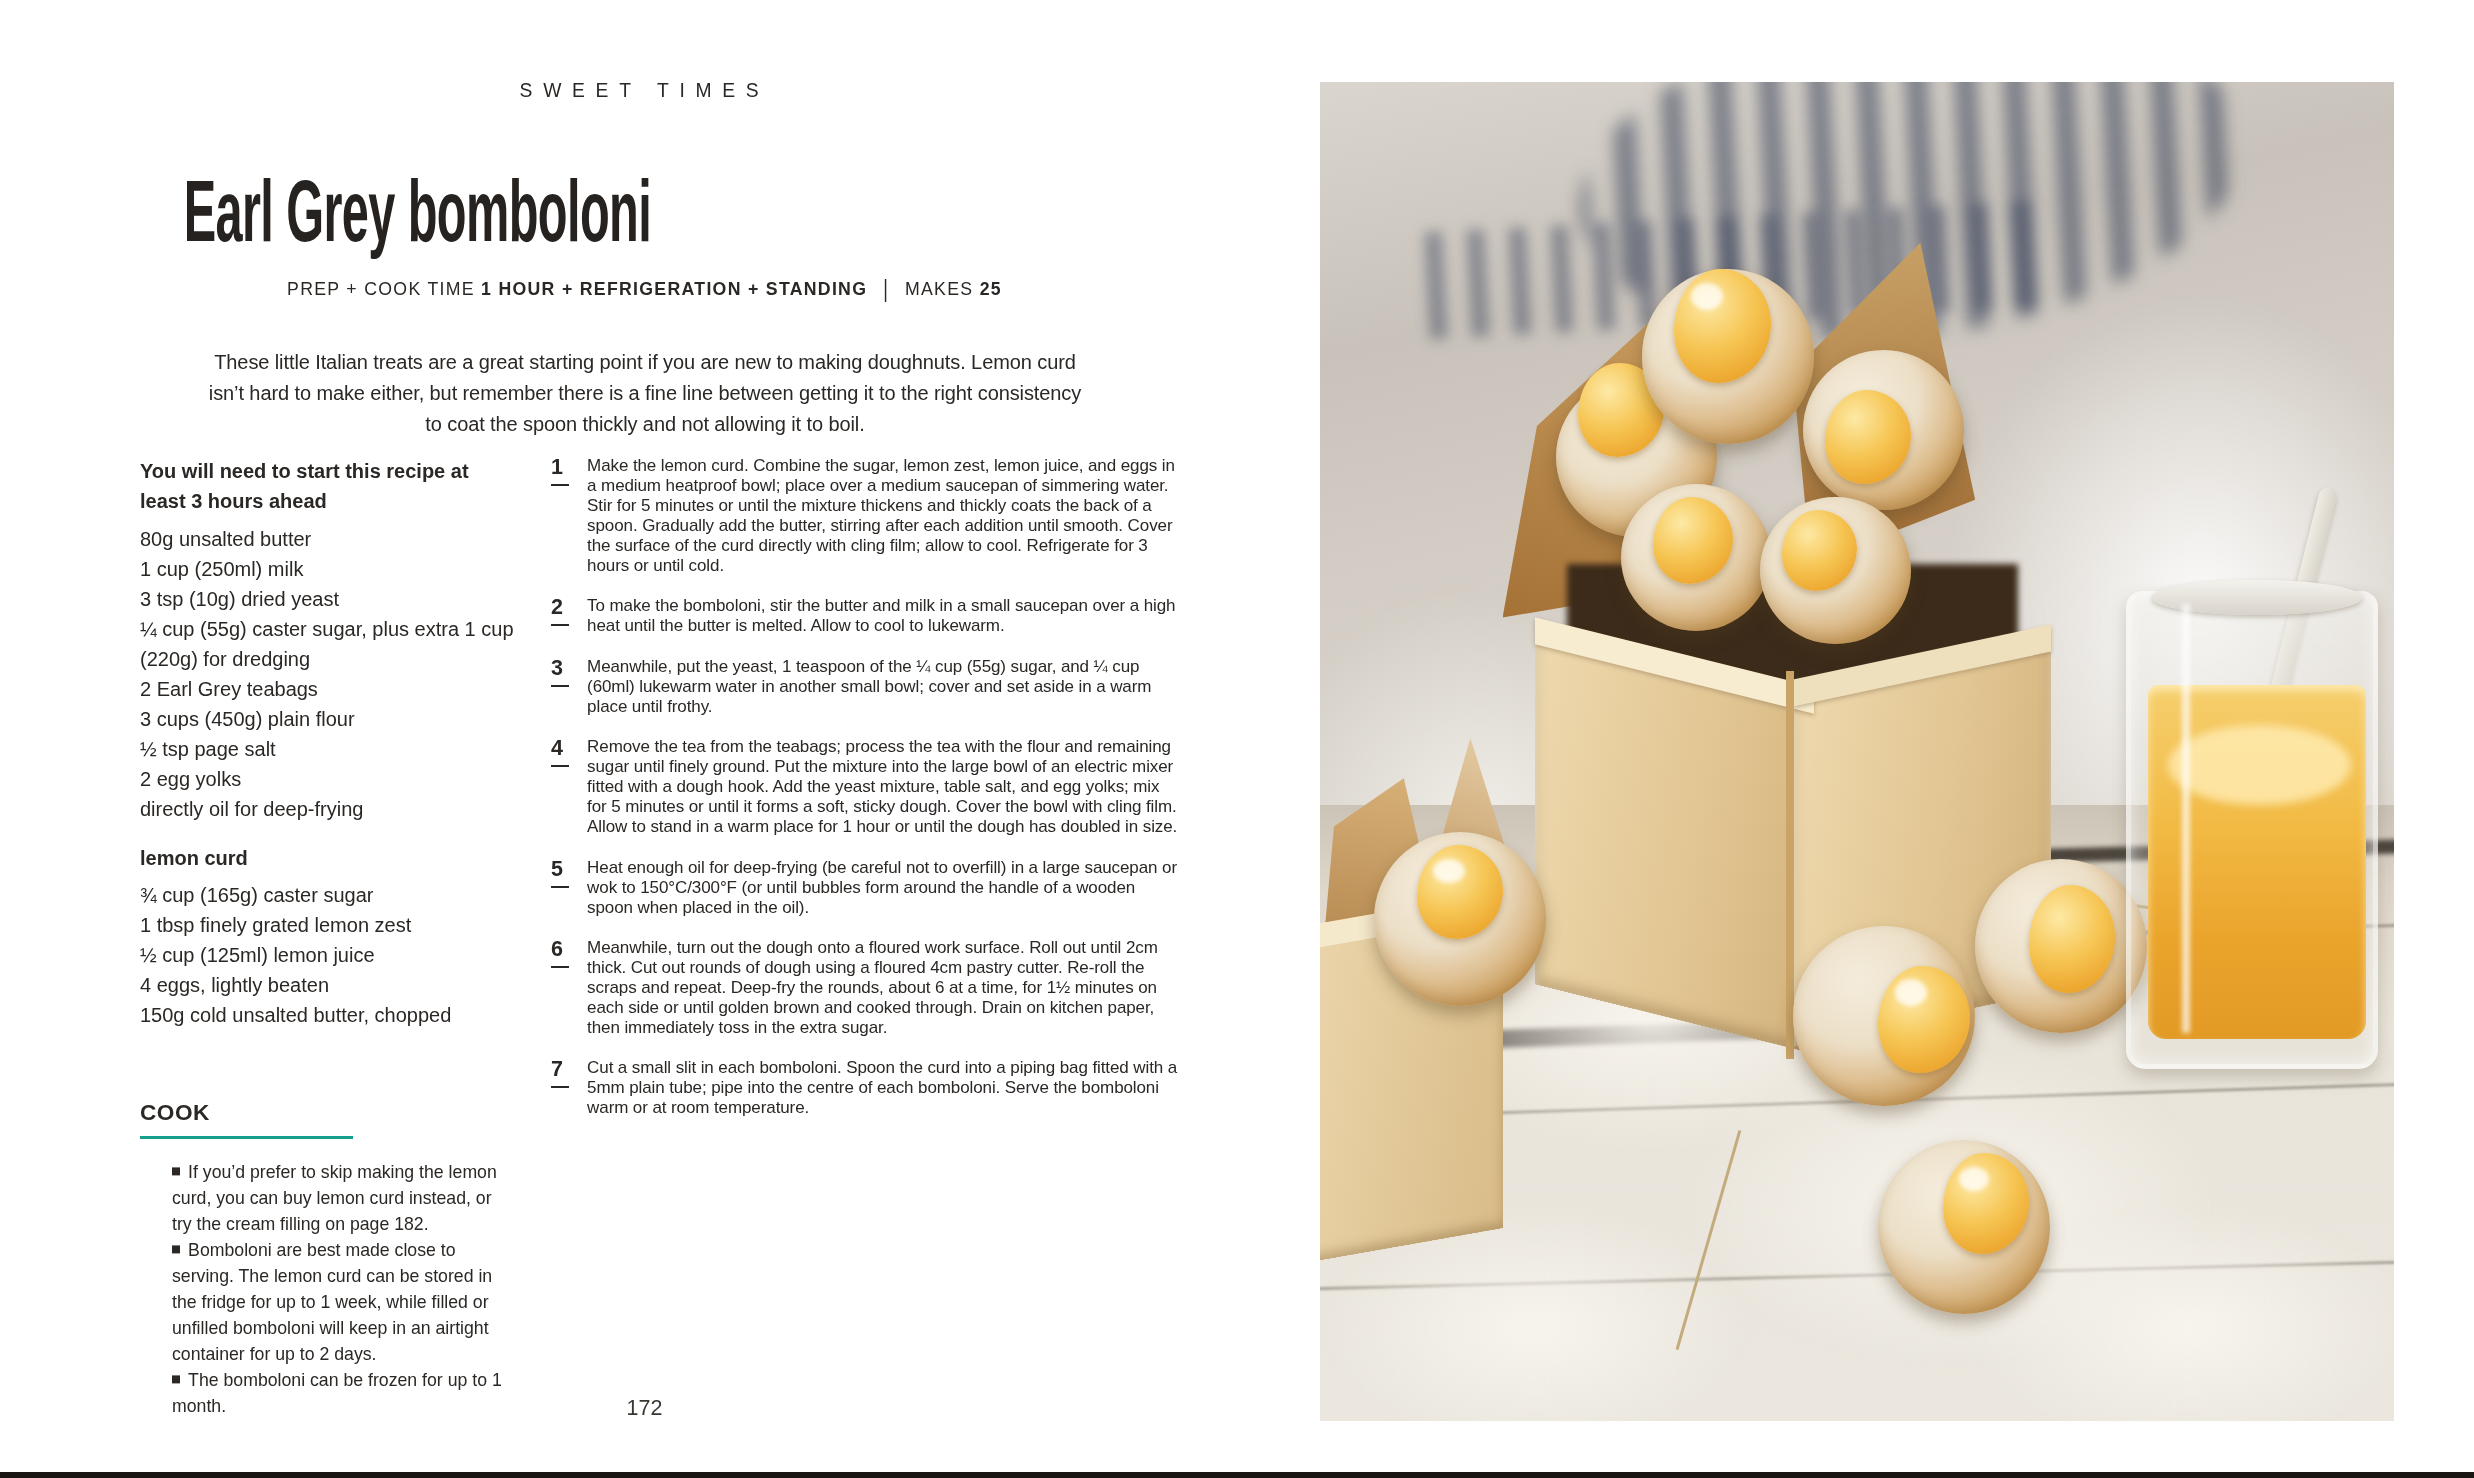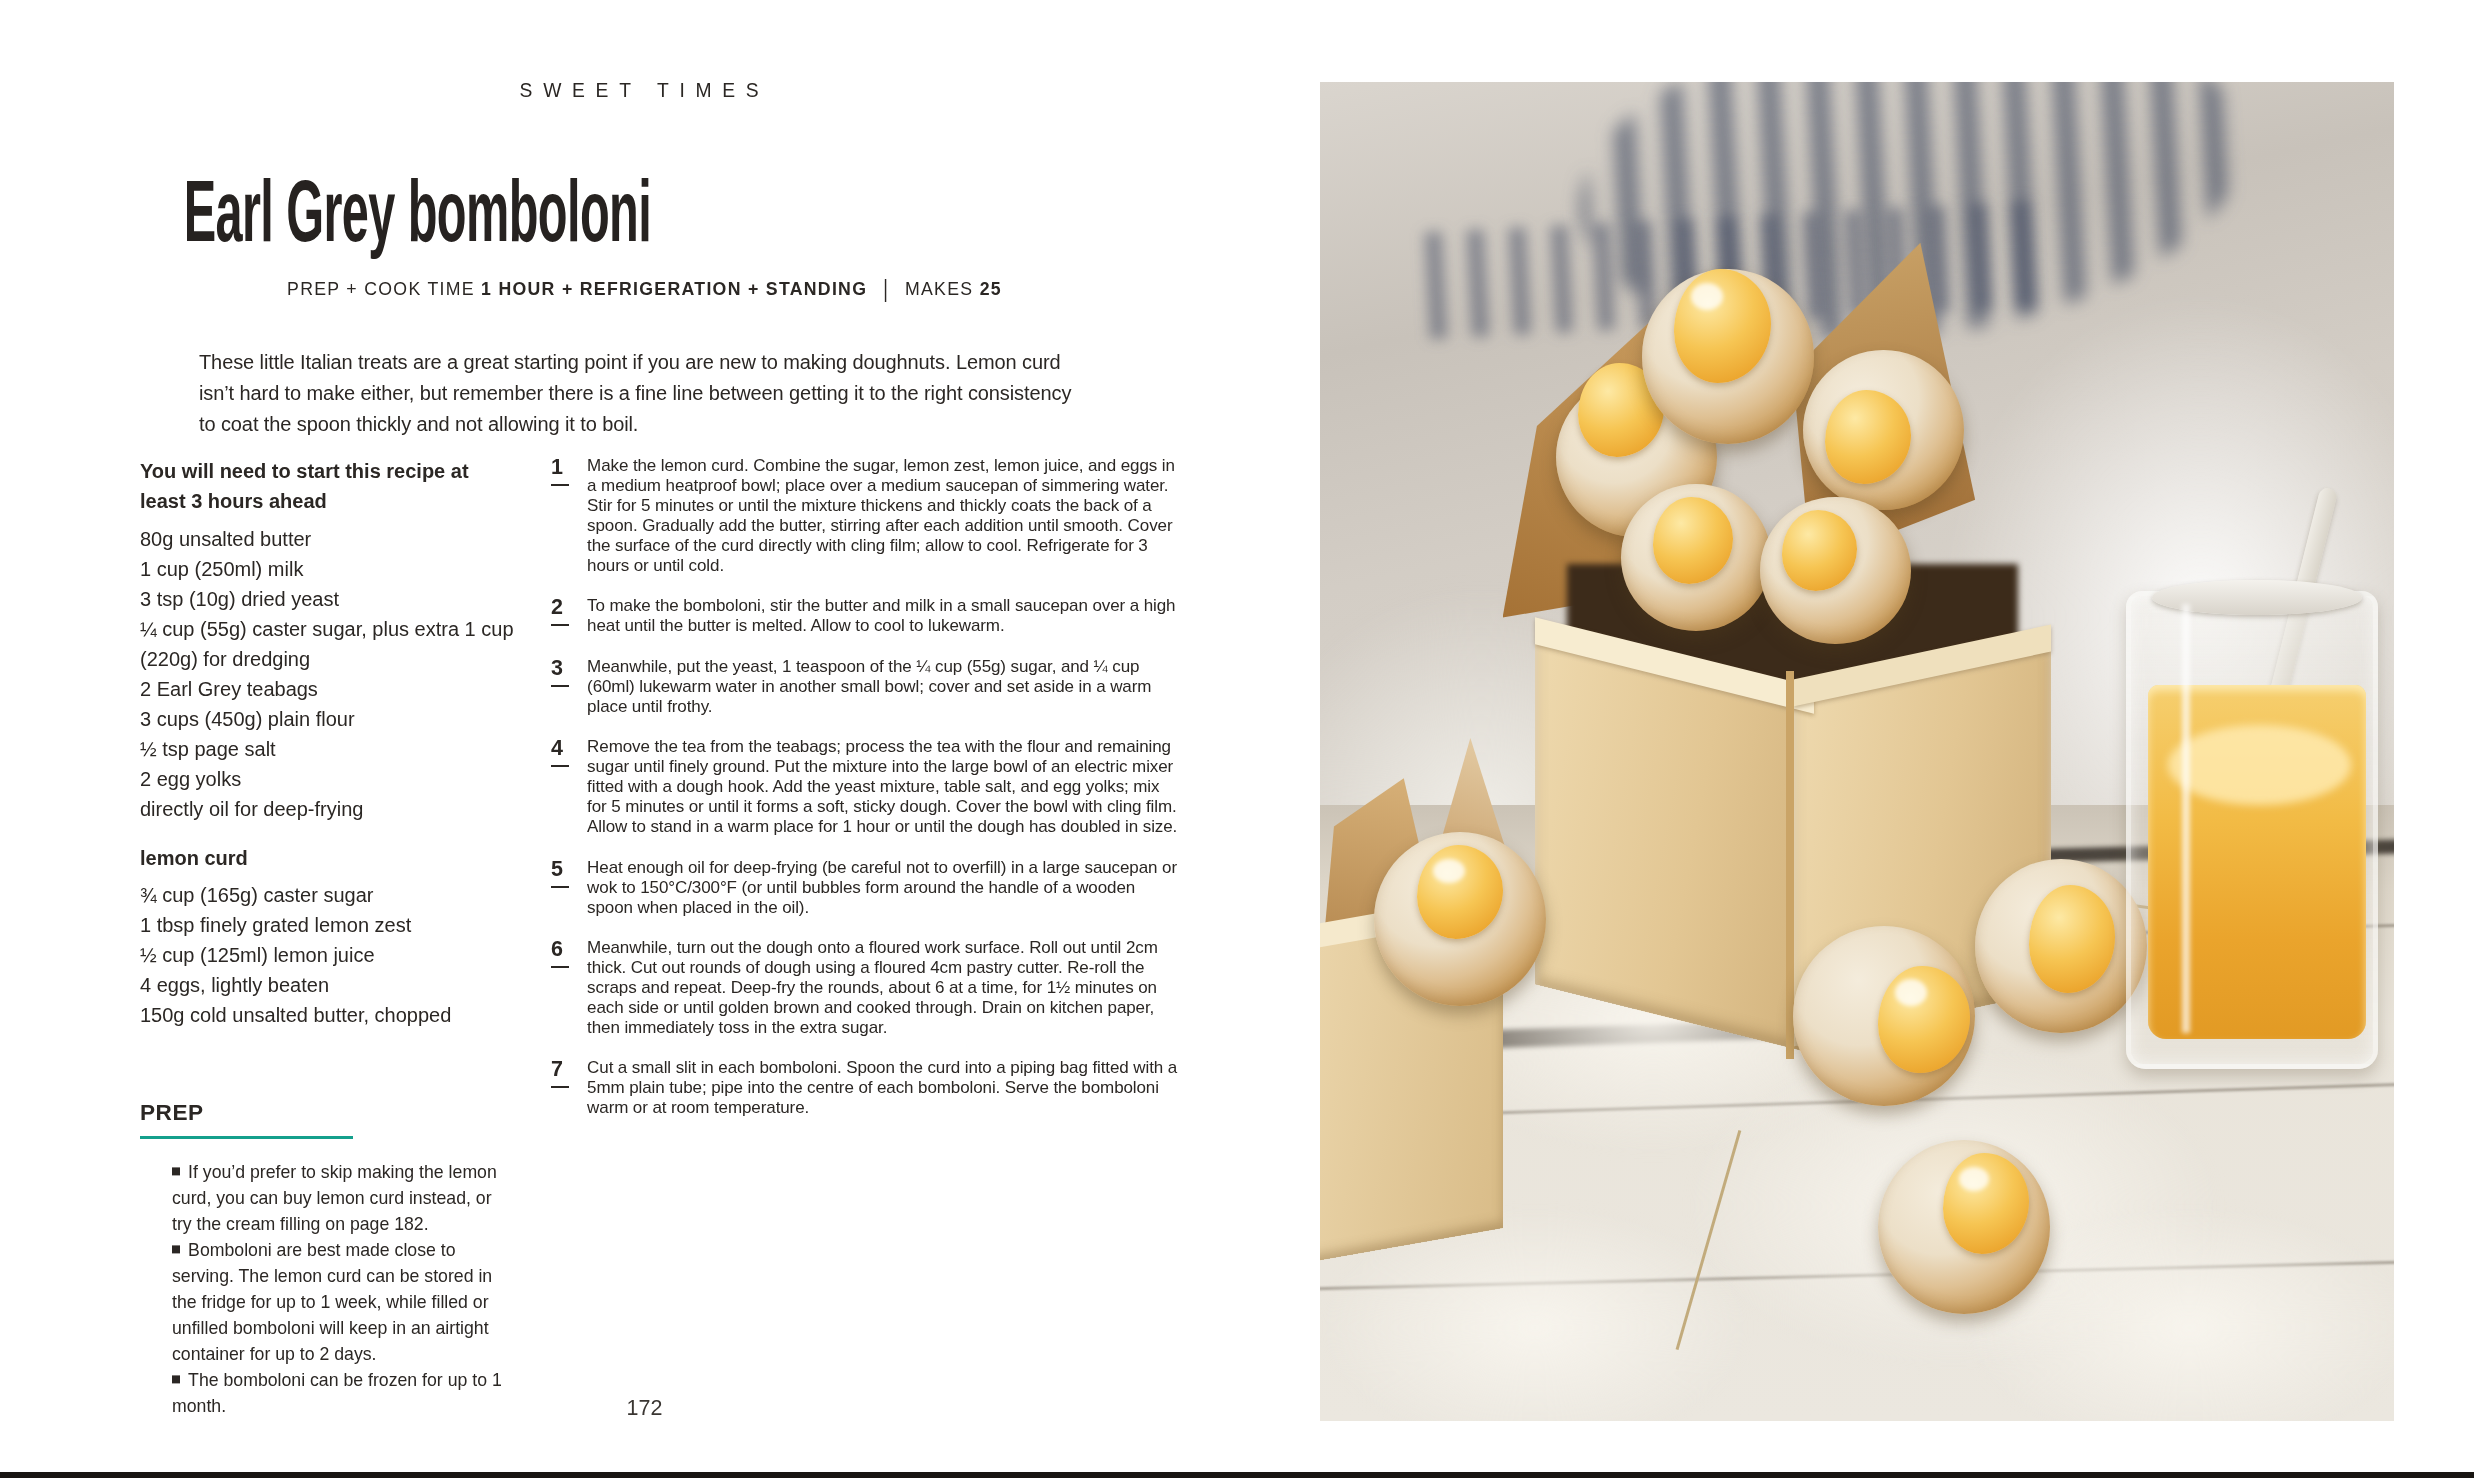--- a/index.html
+++ b/index.html
@@ -27,21 +27,21 @@
     transform:scaleX(.56);transform-origin:center top;
   }
   .meta-line{
     position:absolute;left:0;top:279px;width:1289px;
     text-align:center;font-size:17.7px;letter-spacing:1.3px;color:#2b2724;
   }
   .meta-line .b{font-weight:700;}
   .meta-line .sep{display:inline-block;margin:0 9.7px;font-weight:300;transform:scaleY(1.3);}
   .intro{
     position:absolute;left:199px;top:327px;width:892px;
-    font-size:20px;line-height:31px;letter-spacing:-0.1px;
+    text-align:center;font-size:20px;line-height:31px;letter-spacing:-0.1px;
     color:#2b2724;
   }
   
   .ingredients{
     position:absolute;left:140px;top:456px;width:376px;
     font-size:20px;line-height:30px;
   }
   .ingredients .lead{margin:0 0 7.5px 0;font-weight:700;}
   .ing-list{list-style:none;margin:0;padding:0;}
   .ing-list li{margin:0;padding:0;}
@@ -196,21 +196,21 @@
     <ul class="ing-list">
       <li>¾ cup (165g) caster sugar</li>
       <li>1 tbsp finely grated lemon zest</li>
       <li>½ cup (125ml) lemon juice</li>
       <li>4 eggs, lightly beaten</li>
       <li>150g cold unsalted butter, chopped</li>
     </ul>
   </aside>
 
   <section class="tips">
-    <h3 class="tips-heading">PREP</h3>
+    <h3 class="tips-heading">COOK</h3>
     <div class="tips-rule"></div>
     <ul class="tips-list">
       <li><span class="bullet"></span><span>If you’d prefer to skip making the lemon curd, you can buy lemon curd instead, or try the cream filling on page 182.</span></li>
       <li><span class="bullet"></span><span>Bomboloni are best made close to serving. The lemon curd can be stored in the fridge for up to 1 week, while filled or unfilled bomboloni will keep in an airtight container for up to 2 days.</span></li>
       <li><span class="bullet"></span><span>The bomboloni can be frozen for up to 1 month.</span></li>
     </ul>
   </section>
 
   <section class="steps">
     <div class="step">

